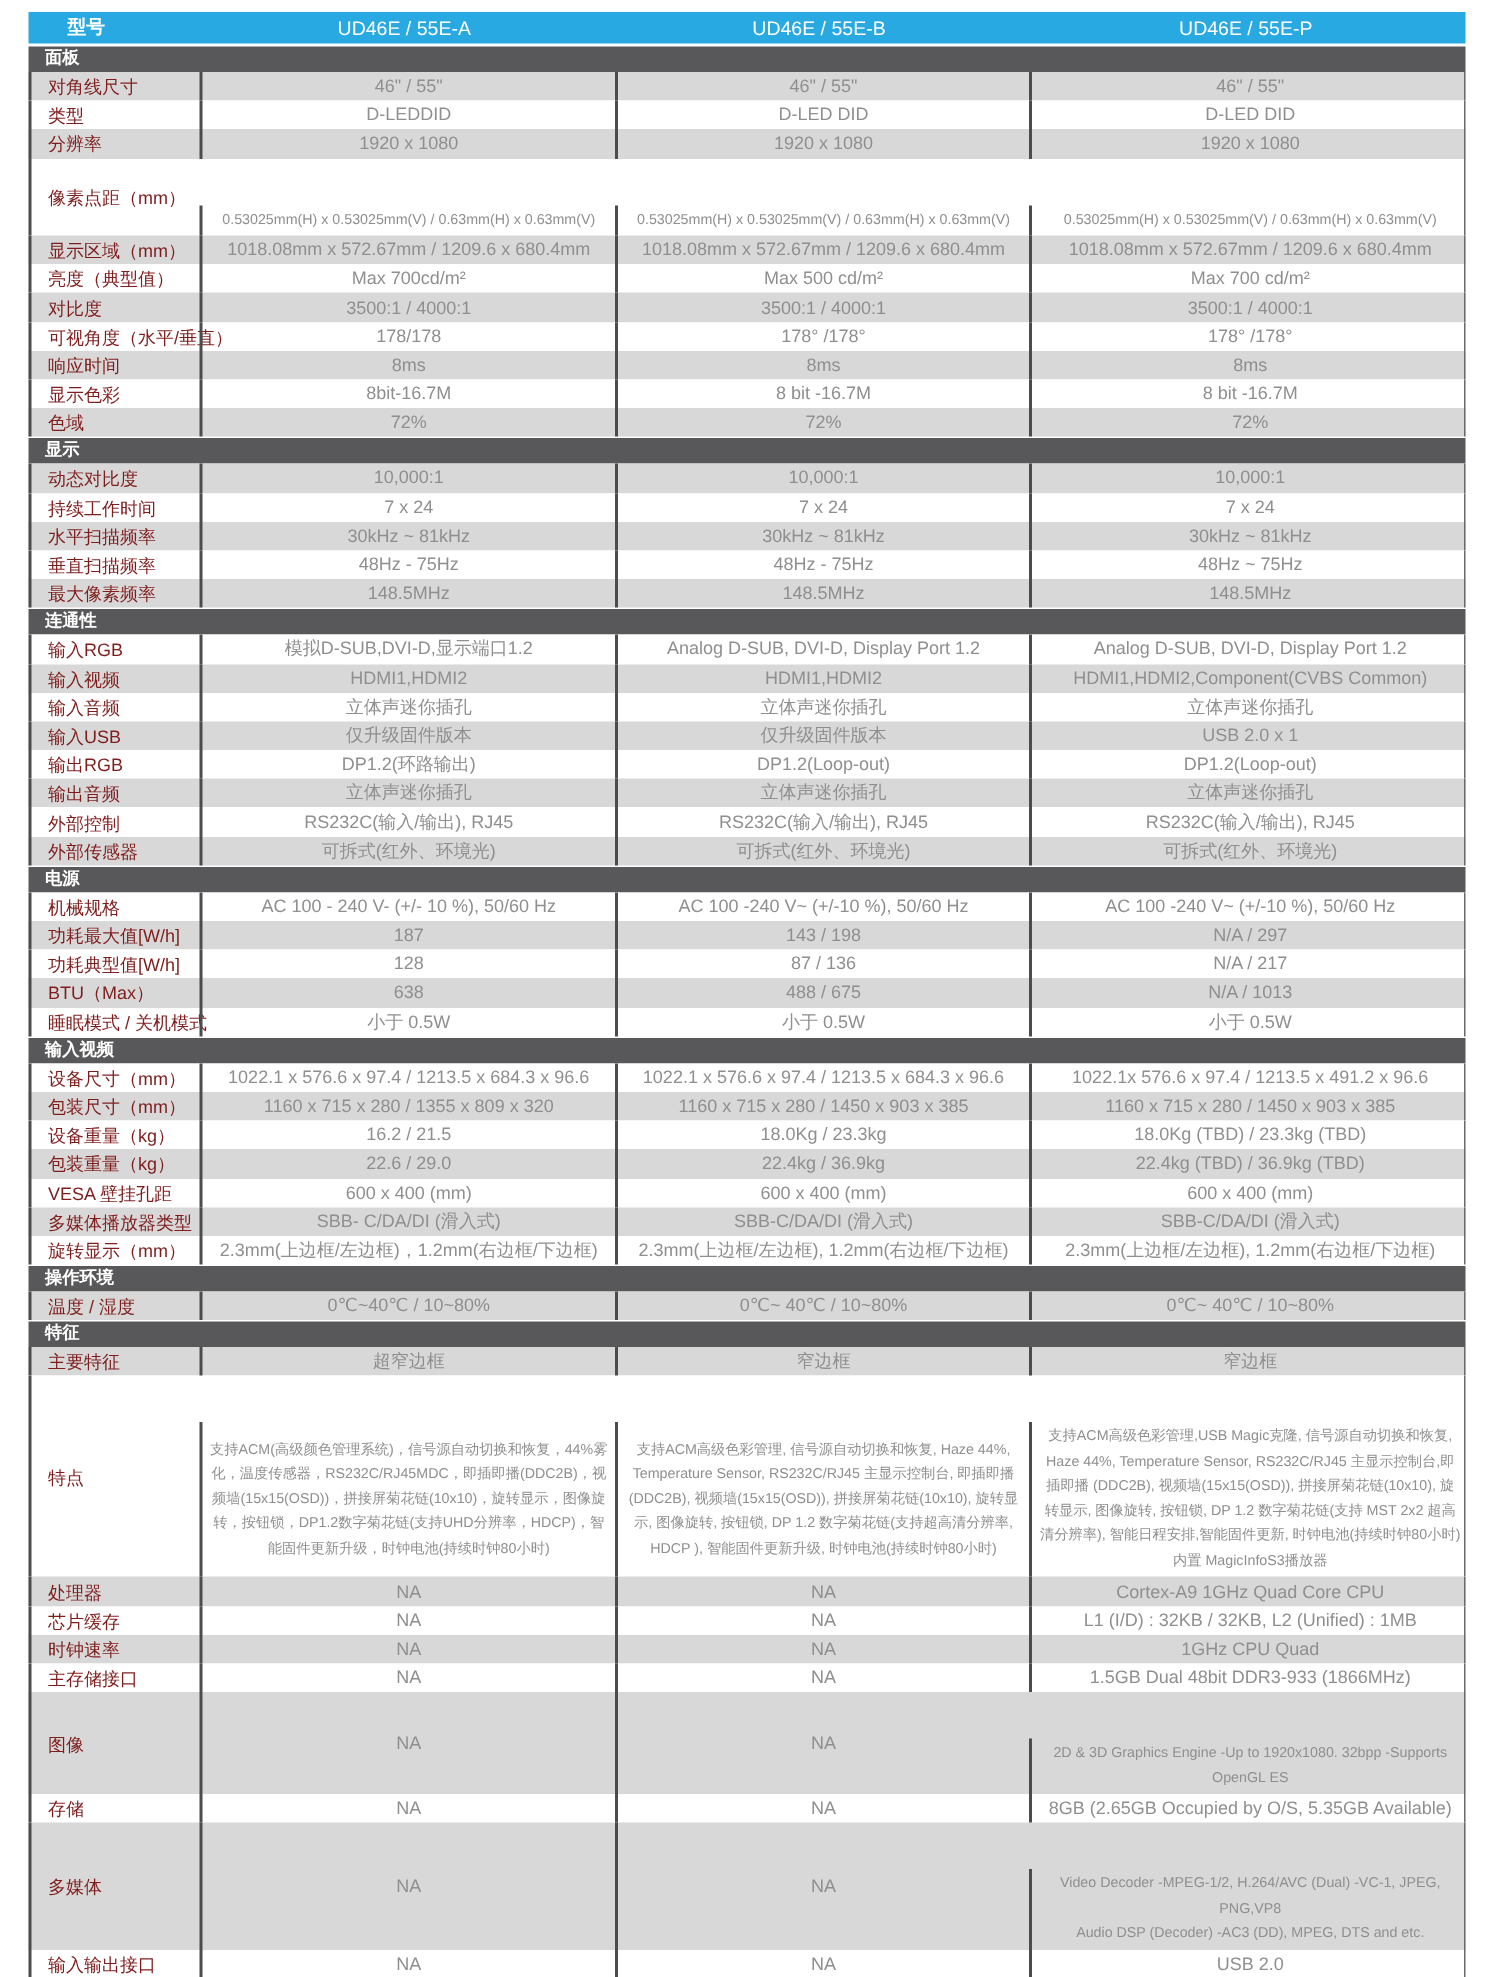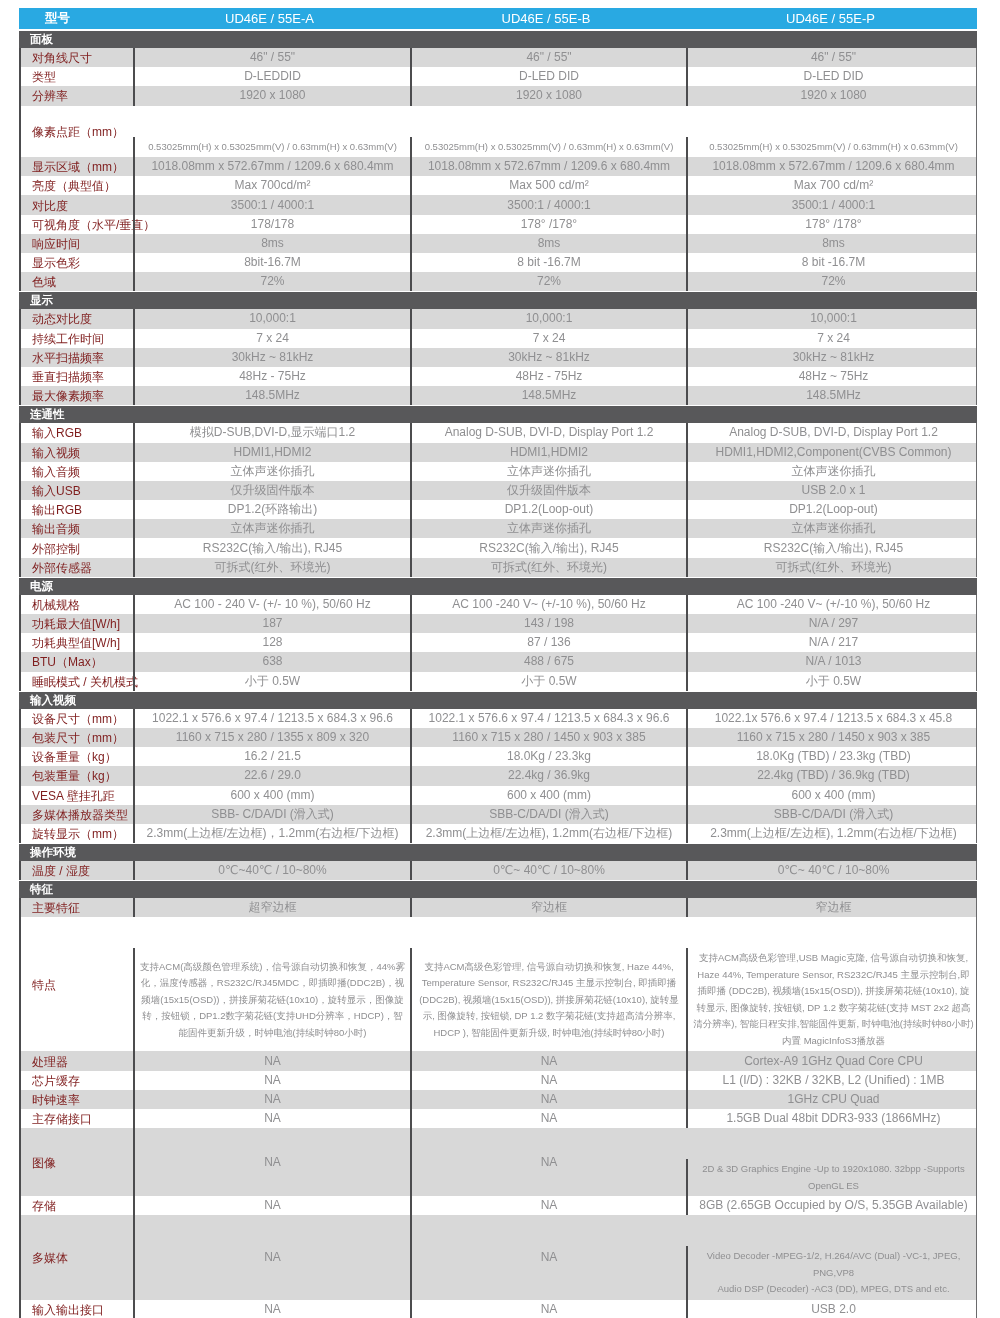--- a/index.html
+++ b/index.html
@@ -216,21 +216,21 @@
           <div class="lbl">睡眠模式 / 关机模式</div>
           <div class="val">小于 0.5W</div>
           <div class="val">小于 0.5W</div>
           <div class="val">小于 0.5W</div>
         </div>
         <div class="section-bar">输入视频</div>
         <div class="row">
           <div class="lbl">设备尺寸（mm）</div>
           <div class="val">1022.1 x 576.6 x 97.4 / 1213.5 x 684.3 x 96.6</div>
           <div class="val">1022.1 x 576.6 x 97.4 / 1213.5 x 684.3 x 96.6</div>
-          <div class="val">1022.1x 576.6 x 97.4 / 1213.5 x 684.3 x 45.8</div>
+          <div class="val">1022.1x 576.6 x 97.4 / 1213.5 x 491.2 x 96.6</div>
         </div>
         <div class="row shade">
           <div class="lbl">包装尺寸（mm）</div>
           <div class="val">1160 x 715 x 280 / 1355 x 809 x 320</div>
           <div class="val">1160 x  715 x 280 / 1450 x 903 x 385</div>
           <div class="val">1160 x  715 x 280 / 1450 x 903 x 385</div>
         </div>
         <div class="row">
           <div class="lbl">设备重量（kg）</div>
           <div class="val">16.2 / 21.5</div>

